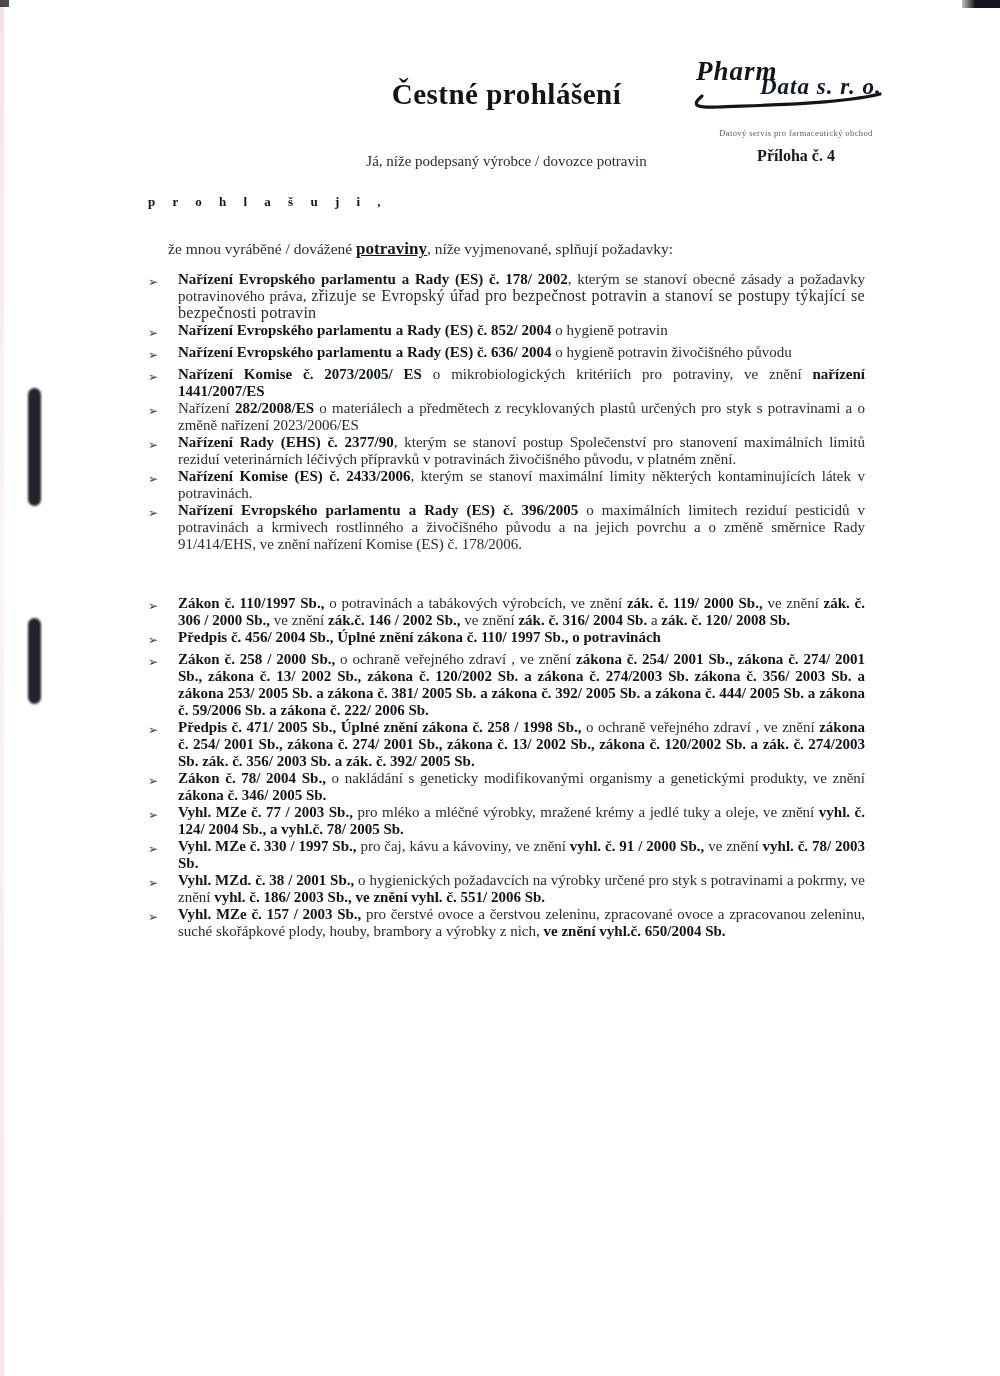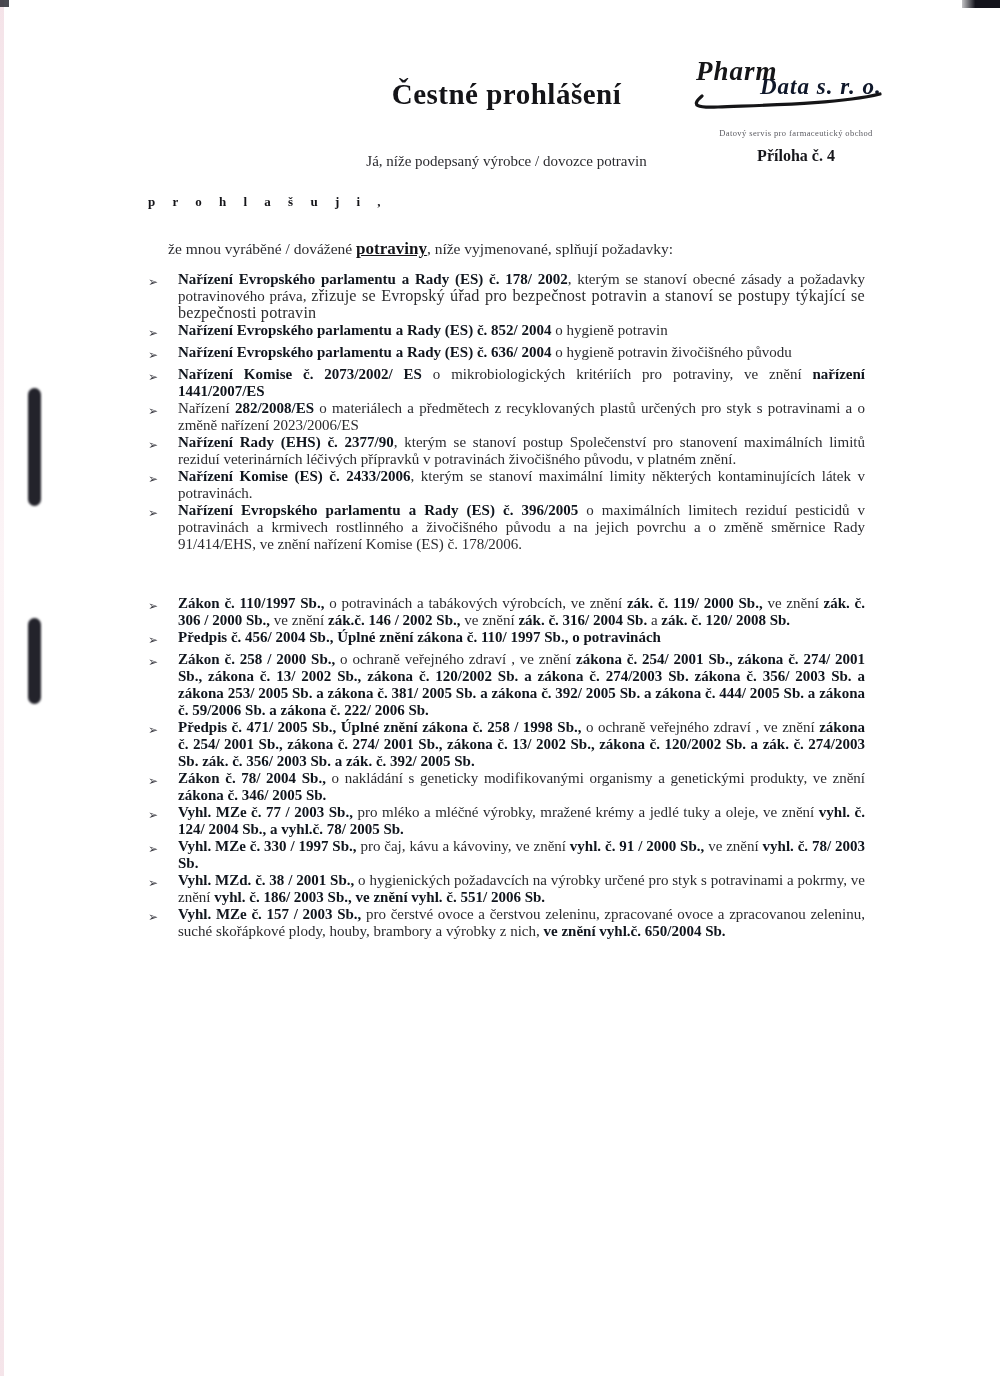--- a/index.html
+++ b/index.html
@@ -80,21 +80,21 @@
         <div class="bitem">
           <span class="bullet">➢</span>
           <span class="itext"><span class="b">Nařízení Evropského parlamentu a Rady (ES) č. 852/ 2004</span><span> o hygieně potravin</span></span>
         </div>
         <div class="bitem">
           <span class="bullet">➢</span>
           <span class="itext"><span class="b">Nařízení Evropského parlamentu a Rady (ES) č. 636/ 2004</span><span> o hygieně potravin živočišného původu</span></span>
         </div>
         <div class="bitem">
           <span class="bullet">➢</span>
-          <span class="itext"><span class="b">Nařízení Komise č. 2073/2002/ ES</span><span> o mikrobiologických kritériích pro potraviny, ve znění </span><span class="b">nařízení 1441/2007/ES</span></span>
+          <span class="itext"><span class="b">Nařízení Komise č. 2073/2005/ ES</span><span> o mikrobiologických kritériích pro potraviny, ve znění </span><span class="b">nařízení 1441/2007/ES</span></span>
         </div>
         <div class="bitem">
           <span class="bullet">➢</span>
           <span class="itext"><span>Nařízení </span><span class="b">282/2008/ES</span><span> o materiálech a předmětech z recyklovaných plastů určených pro styk s potravinami a o změně nařízení 2023/2006/ES</span></span>
         </div>
         <div class="bitem">
           <span class="bullet">➢</span>
           <span class="itext"><span class="b">Nařízení Rady (EHS) č. 2377/90</span><span>, kterým se stanoví postup Společenství pro stanovení maximálních limitů reziduí veterinárních léčivých přípravků v potravinách živočišného původu, v platném znění.</span></span>
         </div>
         <div class="bitem">

